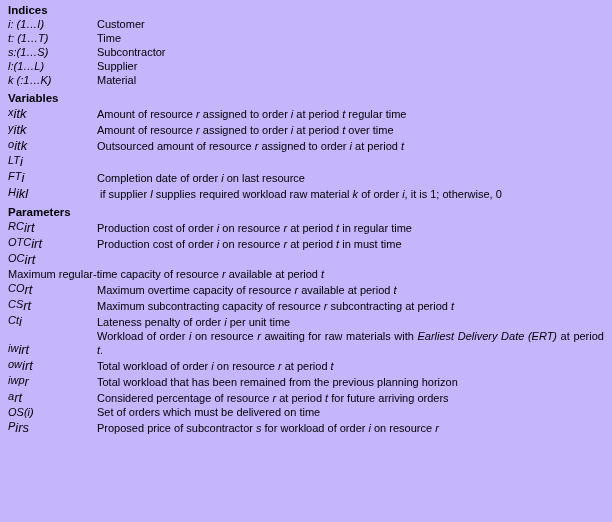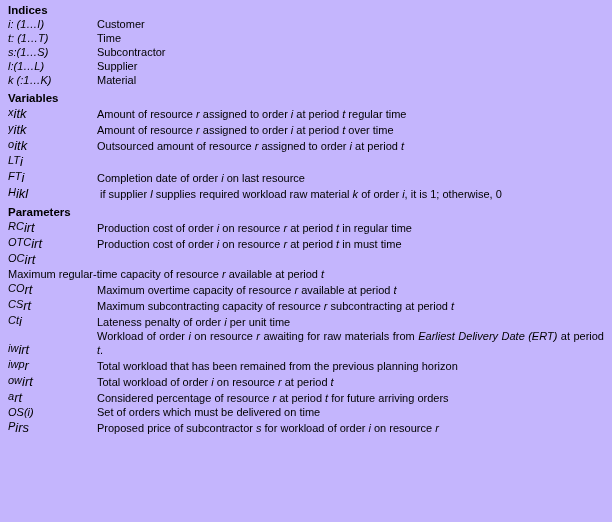--- a/index.html
+++ b/index.html
@@ -124,29 +124,29 @@
         <div class="row">
           <span class="sym"><span class="base">CS</span><span class="sub">rt</span></span>
           <span class="desc"><span>Maximum subcontracting capacity of resource </span><span class="it">r</span><span> subcontracting at period </span><span class="it">t</span></span>
         </div>
         <div class="row">
           <span class="sym"><span class="base">Ct</span><span class="sub">i</span></span>
           <span class="desc"><span>Lateness penalty of order </span><span class="it">i</span><span> per unit time</span></span>
         </div>
         <div class="row">
           <span class="sym"><span class="base">iw</span><span class="sub">irt</span></span>
-          <span class="desc"><span>Workload of order </span><span class="it">i</span><span> on resource </span><span class="it">r</span><span> awaiting for raw materials from </span><span class="it">Earliest Delivery Date (ERT)</span><span> at period </span><span class="it">t</span><span>.</span></span>
+          <span class="desc"><span>Workload of order </span><span class="it">i</span><span> on resource </span><span class="it">r</span><span> awaiting for raw materials with </span><span class="it">Earliest Delivery Date (ERT)</span><span> at period </span><span class="it">t</span><span>.</span></span>
+        </div>
+        <div class="row">
+          <span class="sym"><span class="base">ow</span><span class="sub">irt</span></span>
+          <span class="desc"><span>Total workload of order </span><span class="it">i</span><span> on resource </span><span class="it">r</span><span> at period </span><span class="it">t</span></span>
         </div>
         <div class="row">
           <span class="sym"><span class="base">iwp</span><span class="sub">r</span></span>
           <span class="desc"><span>Total workload that has been remained from the previous planning horizon</span></span>
-        </div>
-        <div class="row">
-          <span class="sym"><span class="base">ow</span><span class="sub">irt</span></span>
-          <span class="desc"><span>Total workload of order </span><span class="it">i</span><span> on resource </span><span class="it">r</span><span> at period </span><span class="it">t</span></span>
         </div>
         <div class="row">
           <span class="sym"><span class="base">a</span><span class="sub">rt</span></span>
           <span class="desc"><span>Considered percentage of resource </span><span class="it">r</span><span> at period </span><span class="it">t</span><span> for future arriving orders</span></span>
         </div>
         <div class="row">
           <span class="sym"><span class="base">OS(i)</span></span>
           <span class="desc"><span>Set of orders which must be delivered on time</span></span>
         </div>
         <div class="row">

